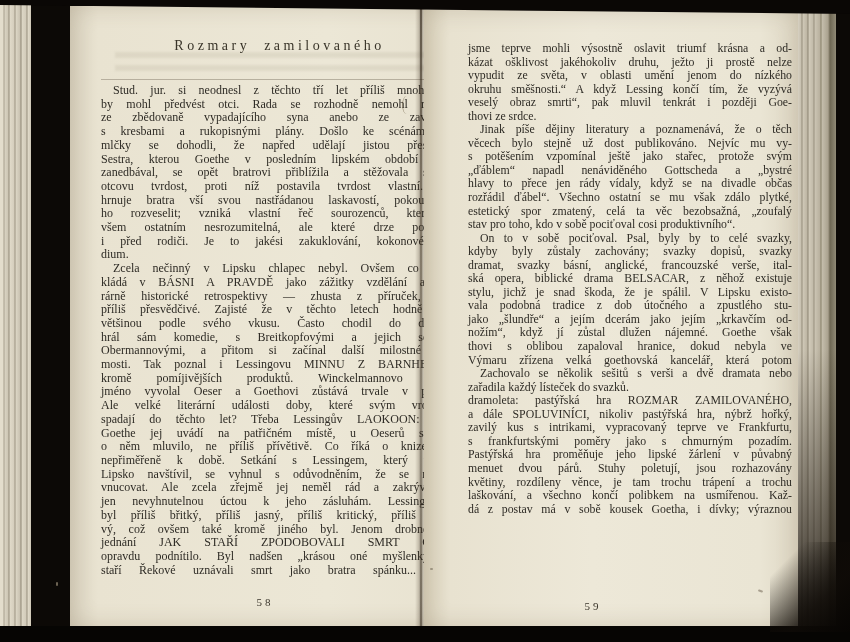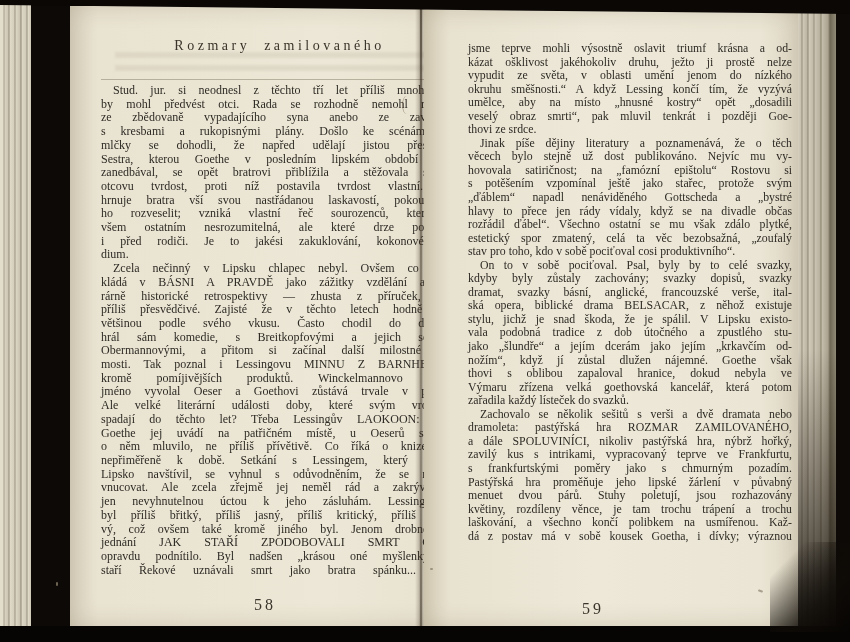--- a/index.html
+++ b/index.html
@@ -86,21 +86,21 @@
   
   .text-block{position:absolute;color:#2e2b25;}
   .left-text{left:31px;top:78px;width:356px;font-size:12px;line-height:13.7px;}
   .right-text{left:44px;top:32px;width:324px;font-size:11.8px;line-height:13.55px;}
   .line{text-align:justify;text-align-last:justify;white-space:nowrap0;}
   .line.endline{text-align-last:left;}
   .line.indent{text-indent:12px;}
 
   
   .pagenum{
-    position:absolute;font-size:16px;letter-spacing:3px;color:#3a352b;text-align:center;
+    position:absolute;font-size:11px;letter-spacing:3px;color:#3a352b;text-align:center;
   }
   .pagenum-left{left:120px;top:590px;width:150px;}
   .pagenum-right{left:94px;top:590px;width:150px;text-align:center;}
 
   
   .press-mark{
     position:absolute;left:402px;top:96px;width:8px;height:18px;
     border-left:1px solid rgba(100,84,58,.45);border-radius:50%;
   }
   .speck-a{position:absolute;left:56px;top:582px;width:2px;height:4px;background:#6b6252;border-radius:1px;}
@@ -162,44 +162,42 @@
   <div class="gutter">
     <div class="gutter-line"></div>
   </div>
 
   <div class="page page-right">
     <div class="text-block right-text">
         <div class="line">jsme teprve mohli výsostně oslavit triumf krásna a od-</div>
         <div class="line">kázat ošklivost jakéhokoliv druhu, ježto ji prostě nelze</div>
         <div class="line">vypudit ze světa, v oblasti umění jenom do nízkého</div>
         <div class="line">okruhu směšnosti.“ A když Lessing končí tím, že vyzývá</div>
-        <div class="line">umělce, aby na místo „hnusné kostry“ opět „dosadili</div>
         <div class="line">veselý obraz smrti“, pak mluvil tenkrát i později Goe-</div>
         <div class="line endline">thovi ze srdce.</div>
         <div class="line indent">Jinak píše dějiny literatury a poznamenává, že o těch</div>
         <div class="line">věcech bylo stejně už dost publikováno. Nejvíc mu vy-</div>
-        <div class="line">hovovala satiričnost; na „famózní epištolu“ Rostovu si</div>
         <div class="line">s potěšením vzpomínal ještě jako stařec, protože svým</div>
         <div class="line">„ďáblem“ napadl nenáviděného Gottscheda a „bystré</div>
         <div class="line">hlavy to přece jen rády vídaly, když se na divadle občas</div>
         <div class="line">rozřádil ďábel“. Všechno ostatní se mu však zdálo plytké,</div>
         <div class="line">estetický spor zmatený, celá ta věc bezobsažná, „zoufalý</div>
         <div class="line endline">stav pro toho, kdo v sobě pociťoval cosi produktivního“.</div>
         <div class="line indent">On to v sobě pociťoval. Psal, byly by to celé svazky,</div>
         <div class="line">kdyby byly zůstaly zachovány; svazky dopisů, svazky</div>
         <div class="line">dramat, svazky básní, anglické, francouzské verše, ital-</div>
         <div class="line">ská opera, biblické drama BELSACAR, z něhož existuje</div>
         <div class="line">stylu, jichž je snad škoda, že je spálil. V Lipsku existo-</div>
         <div class="line">vala podobná tradice z dob útočného a zpustlého stu-</div>
         <div class="line">jako „šlundře“ a jejím dcerám jako jejím „krkavčím od-</div>
         <div class="line">nožím“, když jí zůstal dlužen nájemné. Goethe však</div>
         <div class="line">thovi s oblibou zapaloval hranice, dokud nebyla ve</div>
         <div class="line">Výmaru zřízena velká goethovská kancelář, která potom</div>
+        <div class="line indent">Zachovalo se několik sešitů s verši a dvě dramata nebo</div>
         <div class="line endline">zařadila každý lísteček do svazků.</div>
-        <div class="line indent">Zachovalo se několik sešitů s verši a dvě dramata nebo</div>
         <div class="line">dramoleta: pastýřská hra ROZMAR ZAMILOVANÉHO,</div>
         <div class="line">a dále SPOLUVINÍCI, nikoliv pastýřská hra, nýbrž hořký,</div>
         <div class="line">zavilý kus s intrikami, vypracovaný teprve ve Frankfurtu,</div>
         <div class="line">s frankfurtskými poměry jako s chmurným pozadím.</div>
         <div class="line">Pastýřská hra proměňuje jeho lipské žárlení v půvabný</div>
         <div class="line">menuet dvou párů. Stuhy poletují, jsou rozhazovány</div>
         <div class="line">květiny, rozdíleny věnce, je tam trochu trápení a trochu</div>
         <div class="line">laškování, a všechno končí polibkem na usmířenou. Kaž-</div>
         <div class="line">dá z postav má v sobě kousek Goetha, i dívky; výraznou</div>
       </div>

